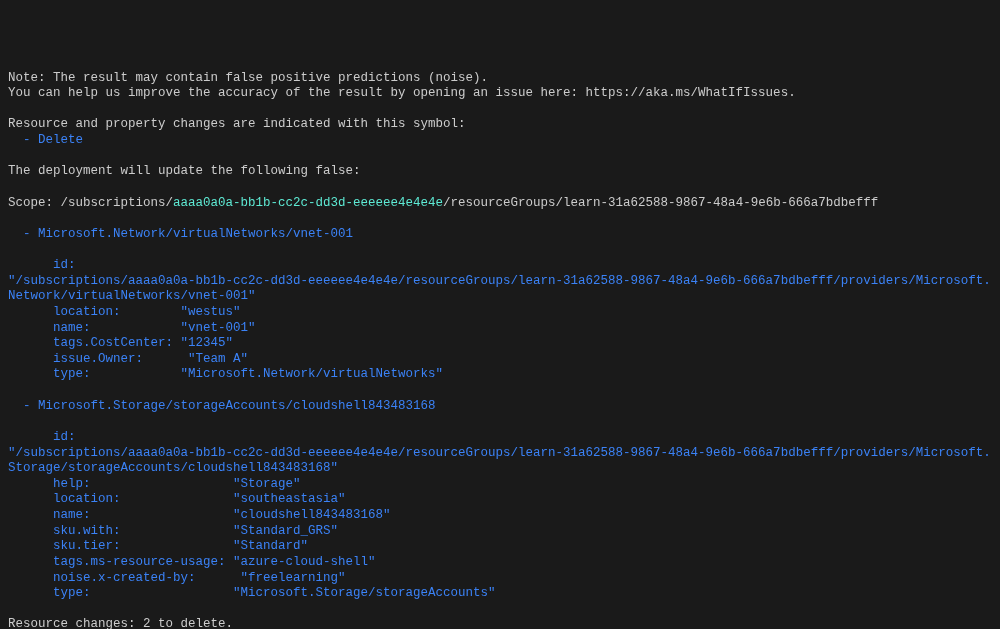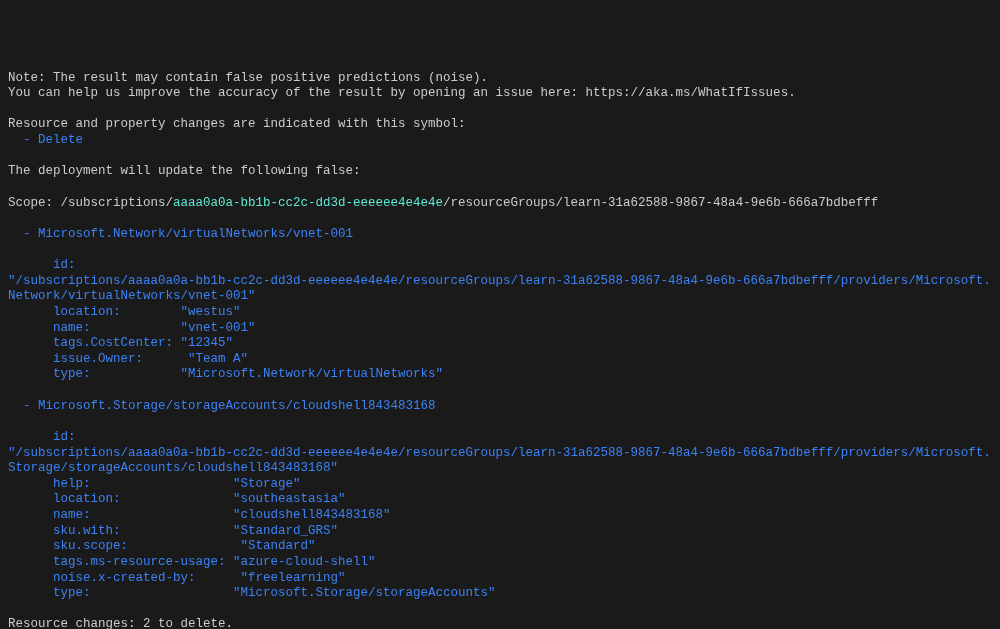--- a/index.html
+++ b/index.html
@@ -42,21 +42,21 @@
 <span class="orange">      type:            </span><span class="orange">"Microsoft.Network/virtualNetworks"</span>
 
 <span class="orange">  - Microsoft.Storage/storageAccounts/cloudshell843483168</span>
 
 <span class="orange">      id:                     </span>
 <span class="orange">"/subscriptions/aaaa0a0a-bb1b-cc2c-dd3d-eeeeee4e4e4e/resourceGroups/learn-31a62588-9867-48a4-9e6b-666a7bdbefff/providers/Microsoft.Storage/storageAccounts/cloudshell843483168"</span>
 <span class="orange">      help:                   </span><span class="orange">"Storage"</span>
 <span class="orange">      location:               </span><span class="orange">"southeastasia"</span>
 <span class="orange">      name:                   </span><span class="orange">"cloudshell843483168"</span>
 <span class="orange">      sku.with:               </span><span class="orange">"Standard_GRS"</span>
-<span class="orange">      sku.scope:               </span><span class="orange">"Standard"</span>
+<span class="orange">      sku.tier:               </span><span class="orange">"Standard"</span>
 <span class="orange">      tags.ms-resource-usage: </span><span class="orange">"azure-cloud-shell"</span>
 <span class="orange">      noise.x-created-by:      </span><span class="orange">"freelearning"</span>
 <span class="orange">      type:                   </span><span class="orange">"Microsoft.Storage/storageAccounts"</span>
 
 <span>Resource changes: 2 to delete.</span>
 
 
 </div>
 
 

